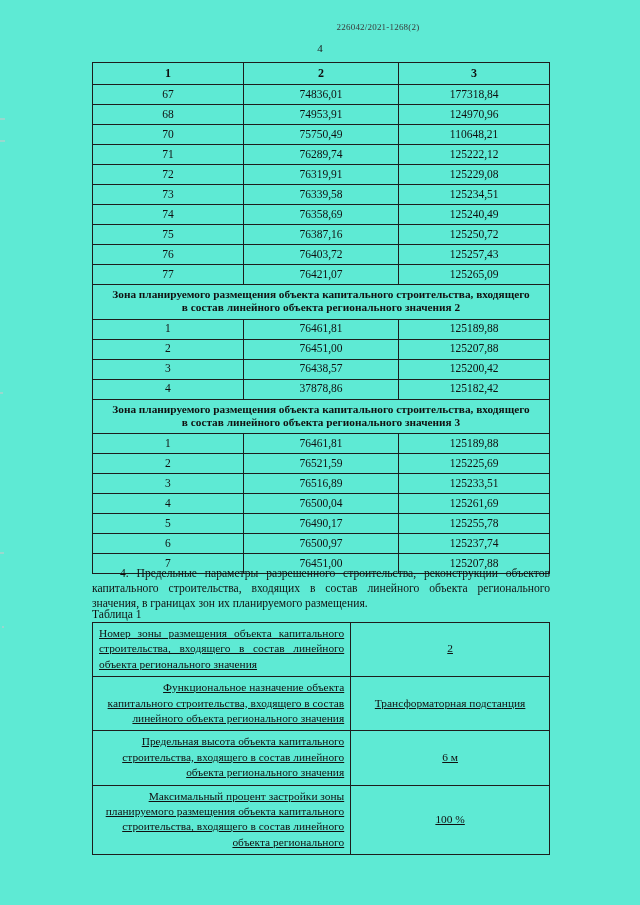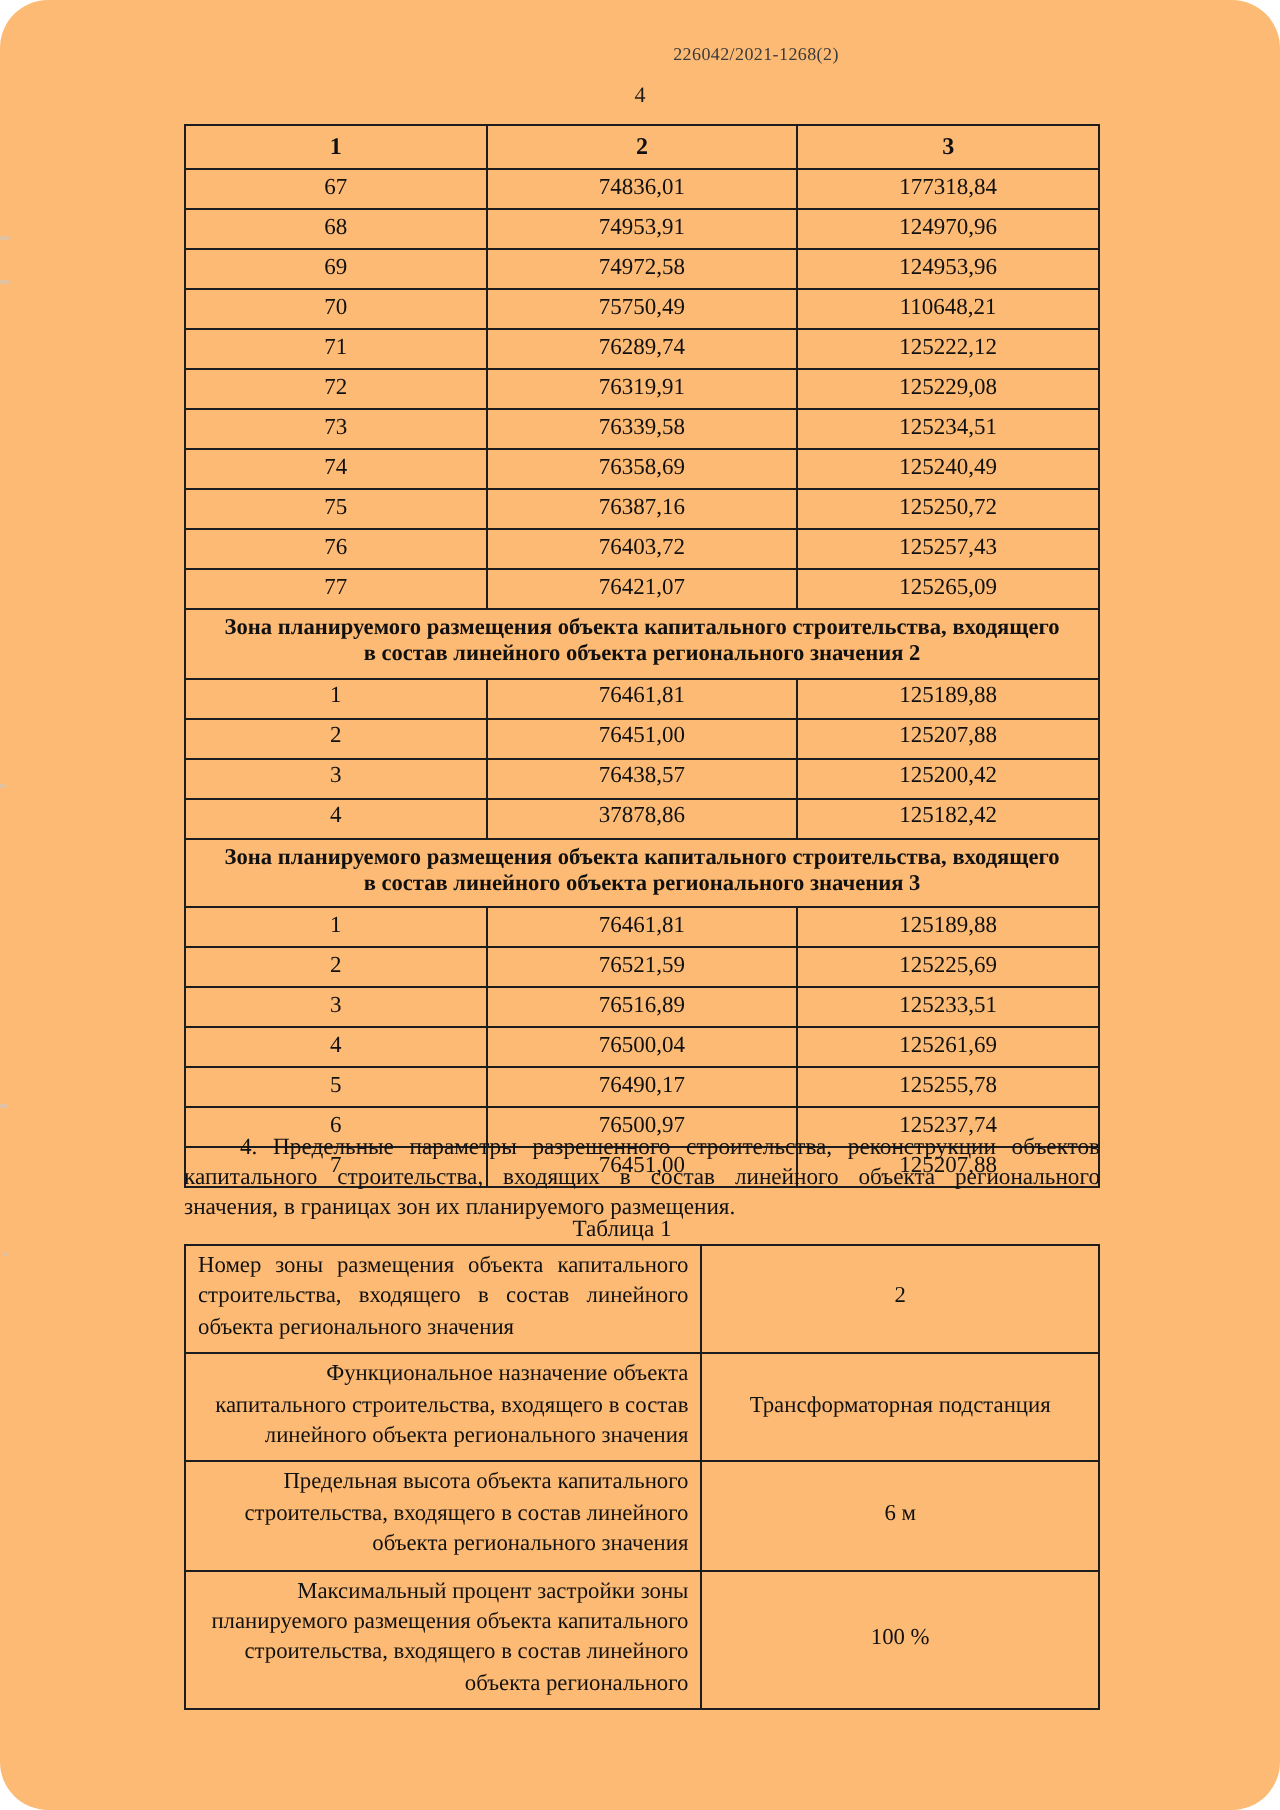--- a/index.html
+++ b/index.html
@@ -13,22 +13,21 @@
     height: 905px;
     position: relative;
     overflow: hidden;
     font-family: "Liberation Serif", "DejaVu Serif", serif;
     color: #101010;
   }
 
   .page {
     position: absolute;
     inset: 0;
-    background: #fdba74;
-    border-radius: 24px;
+    background: #5eead4;
   }
 
   
   .scan-artifact {
     position: absolute;
     background: #c9c9c9;
     opacity: .55;
   }
   .sa1 { left: 0;  top: 118px; width: 5px;  height: 2px; }
   .sa2 { left: 0;  top: 140px; width: 5px;  height: 2px; }
@@ -103,39 +102,40 @@
     top: 566px;
     width: 458px;
     font-size: 11.6px;
     line-height: 15.2px;
     text-align: justify;
     text-indent: 28px;
     color: #111;
   }
   .table-caption {
     position: absolute;
-    left: 82px;
+    left: 92px;
     top: 608px;
     width: 458px;
-    text-align: center;
+    text-align: left;
     font-size: 11.6px;
     color: #111;
   }
 
   
   .param-table-wrap {
     position: absolute;
     left: 92px;
     top: 622px;
     width: 458px;
   }
   table.param {
     border-collapse: collapse;
     width: 100%;
     table-layout: fixed;
+    text-decoration: underline;
   }
   table.param col.p1 { width: 56.5%; }
   table.param col.p2 { width: 43.5%; }
   table.param td {
     border: 1px solid #1d1d1d;
     font-size: 11.4px;
     line-height: 15.4px;
     padding: 3px 6px 4px;
     vertical-align: top;
     color: #111;
@@ -182,25 +182,20 @@
             <td>67</td>
             <td>74836,01</td>
             <td>177318,84</td>
           </tr>
           <tr>
             <td>68</td>
             <td>74953,91</td>
             <td>124970,96</td>
           </tr>
           <tr>
-            <td>69</td>
-            <td>74972,58</td>
-            <td>124953,96</td>
-          </tr>
-          <tr>
             <td>70</td>
             <td>75750,49</td>
             <td>110648,21</td>
           </tr>
           <tr>
             <td>71</td>
             <td>76289,74</td>
             <td>125222,12</td>
           </tr>
           <tr>

